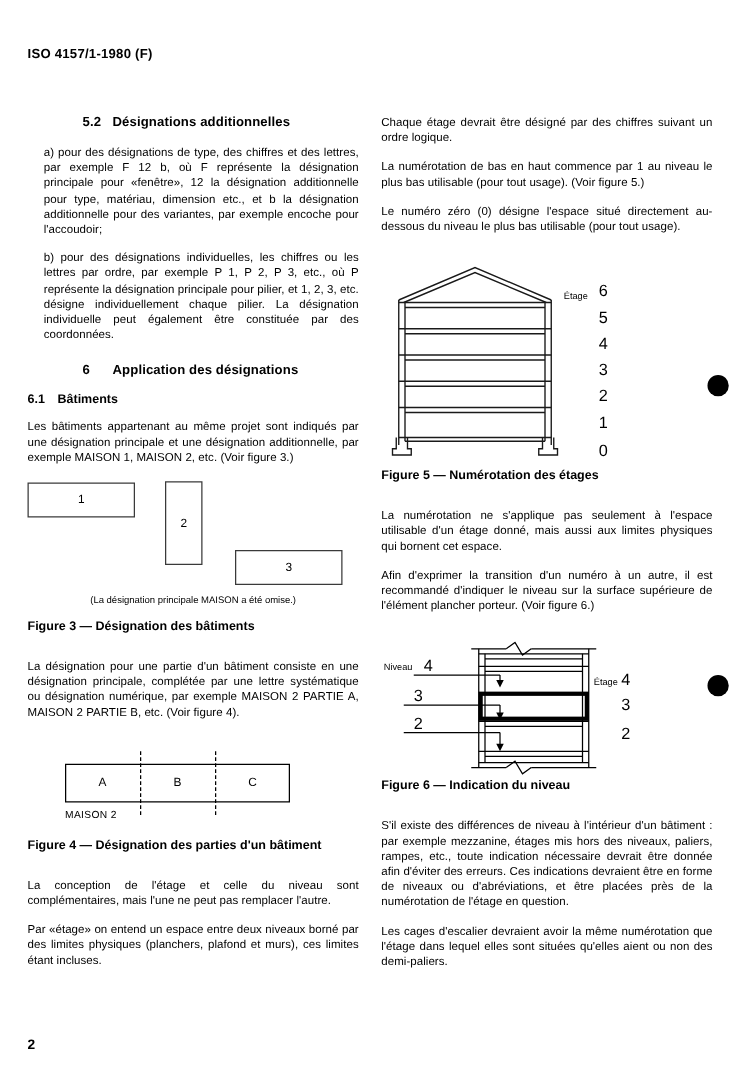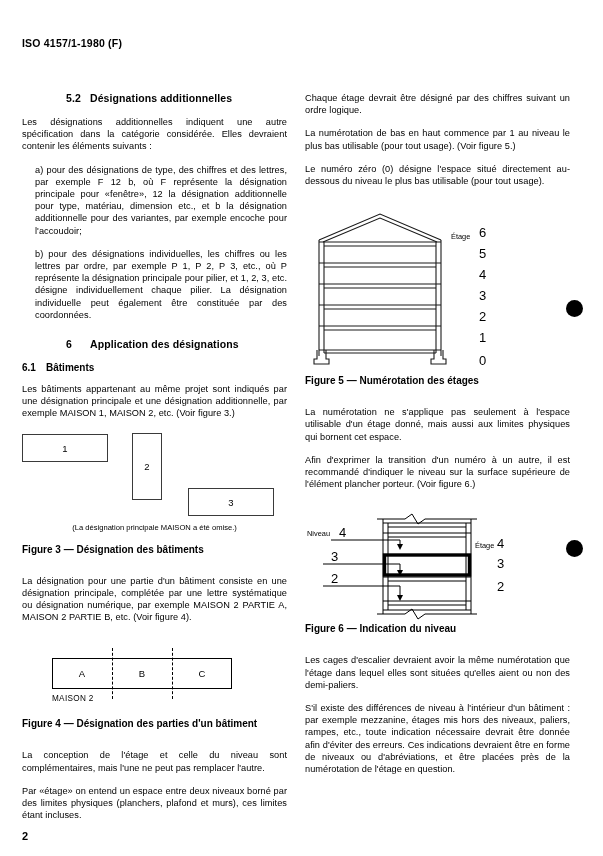--- a/index.html
+++ b/index.html
@@ -195,21 +195,20 @@
 <div class="page">
 
   <div class="hdr">ISO 4157/1-1980 (F)</div>
 
   <div class="col col-left">
 
     <h2 class="sec">
       <span class="num">5.2</span><span>Désignations additionnelles</span>
     </h2>
 
-    <p class="body">Les désignations additionnelles indiquent une autre spécification dans la catégorie considérée. Elles devraient contenir les éléments suivants :</p>
 
     <p class="item">a)   pour des désignations de type, des chiffres et des lettres, par exemple F 12 b, où F représente la désignation principale pour «fenêtre», 12 la désignation additionnelle pour type, matériau, dimension etc., et b la désignation additionnelle pour des variantes, par exemple encoche pour l'accoudoir;</p>
 
     <p class="item">b)   pour des désignations individuelles, les chiffres ou les lettres par ordre, par exemple P 1, P 2, P 3, etc., où P représente la désignation principale pour pilier, et 1, 2, 3, etc. désigne individuellement chaque pilier. La désignation individuelle peut également être constituée par des coordonnées.</p>
 
     <div class="spacer-sm"></div>
 
     <h2 class="sec">
       <span class="num">6</span><span>Application des désignations</span>
     </h2>
@@ -380,22 +379,22 @@
       <div class="etage-lbl" style="left:170px; top:28px;">Étage</div>
       <div class="fl-num" style="left:192px; top:23px;">4</div>
       <div class="fl-num" style="left:192px; top:43px;">3</div>
       <div class="fl-num" style="left:192px; top:66px;">2</div>
     </div>
 
     <p class="caption">Figure 6 — Indication du niveau</p>
 
     <div class="spacer-lg"></div>
 
+    <p class="body">S'il existe des différences de niveau à l'intérieur d'un bâtiment : par exemple mezzanine, étages mis hors des niveaux, paliers, rampes, etc., toute indication nécessaire devrait être donnée afin d'éviter des erreurs. Ces indications devraient être en forme de niveaux ou d'abréviations, et être placées près de la numérotation de l'étage en question.</p>
     <p class="body">Les cages d'escalier devraient avoir la même numérotation que l'étage dans lequel elles sont situées qu'elles aient ou non des demi-paliers.</p>
-    <p class="body">S'il existe des différences de niveau à l'intérieur d'un bâtiment : par exemple mezzanine, étages mis hors des niveaux, paliers, rampes, etc., toute indication nécessaire devrait être donnée afin d'éviter des erreurs. Ces indications devraient être en forme de niveaux ou d'abréviations, et être placées près de la numérotation de l'étage en question.</p>
   </div>
 
   <div class="pagenum">2</div>
 
   <div class="regmark" style="left:566px; top:296px;"></div>
   <div class="regmark" style="left:566px; top:536px;"></div>
 
 </div>
 
 </body></html>

